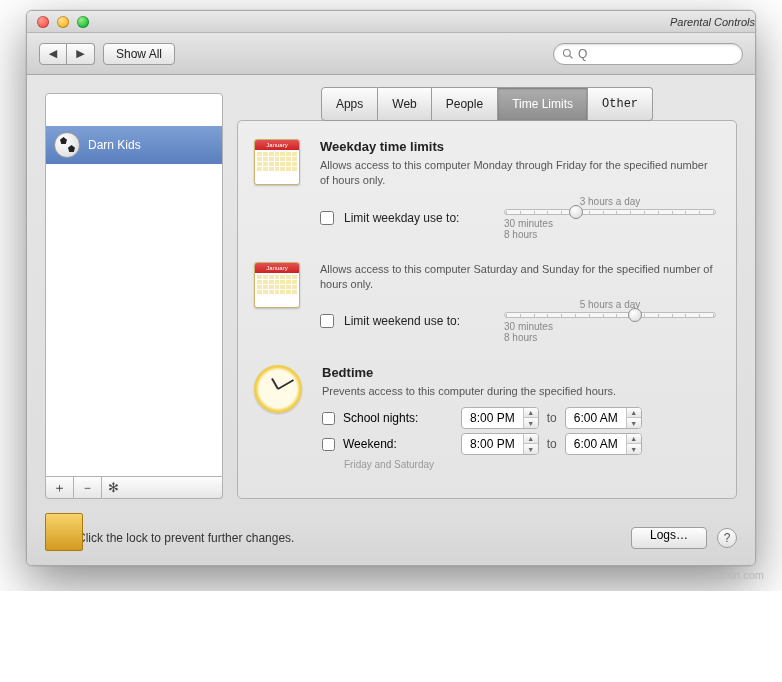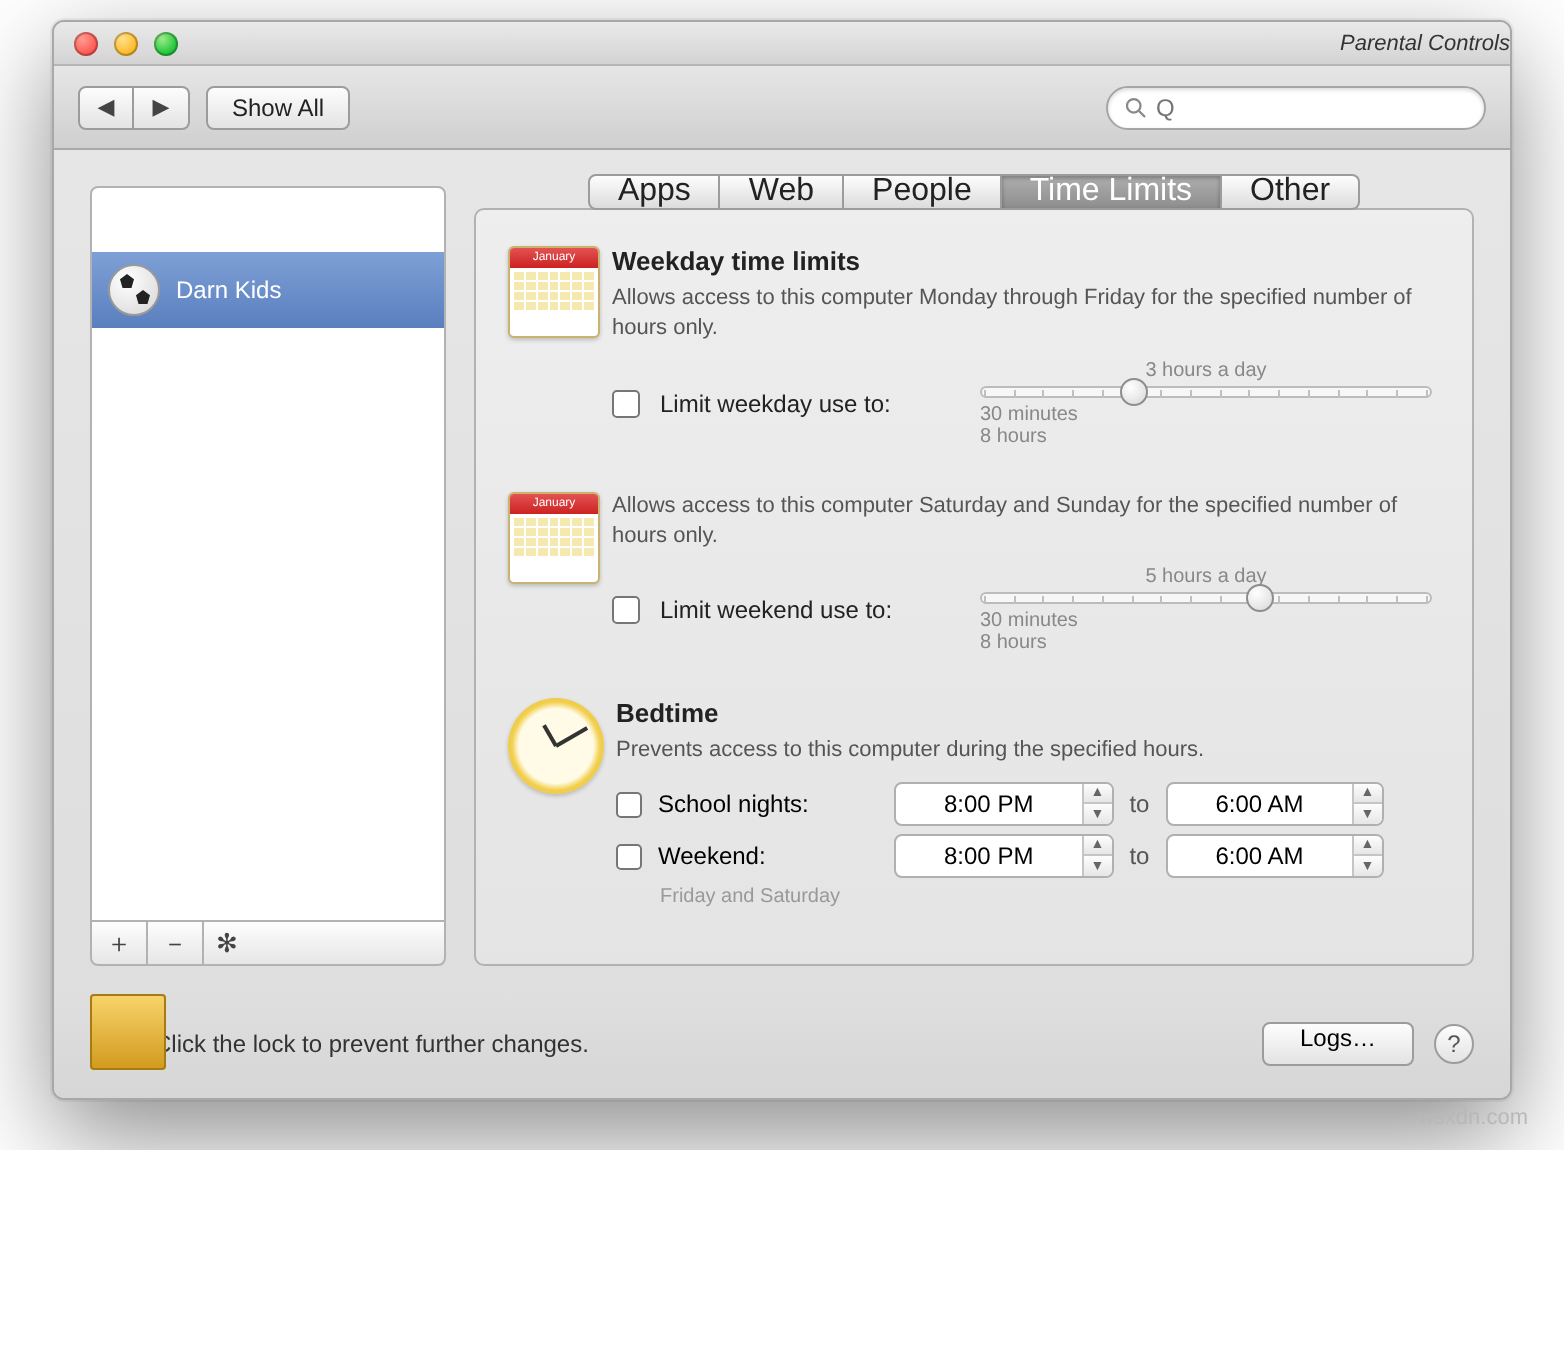--- a/index.html
+++ b/index.html
@@ -72,37 +72,37 @@
   }
   .sidebar-controls .sbtn {
     width: 28px; display:flex; align-items:center; justify-content:center; font-size: 13px;
     border-right: 1px solid #b2b2b2; color:#444;
   }
   .sidebar-controls .sbtn:last-child { border-right: none; flex:1; justify-content:flex-start; padding-left:6px; }
   
   .content { flex: 1; padding-left: 14px; display: flex; flex-direction: column; }
   .tabs { display: flex; justify-content: center; margin-top: -6px; margin-bottom: -1px; position: relative; z-index: 2; }
   .tabs .tab {
-    height: 18px; padding: 0 14px; font-size: 16px;
+    height: 34px; padding: 0 14px; font-size: 12px;
     background: linear-gradient(#fdfdfd,#dcdcdc); border: 1px solid #9c9c9c;
     display:flex; align-items:center; color:#222;
   }
   .tabs .tab:first-child { border-radius: 4px 0 0 4px; }
-  .tabs .tab:last-child { border-radius: 0 4px 4px 0; }
+  .tabs .tab:last-child { border-radius: 0 4px 4px 0; font-family: Liberation Mono, monospace; }
   .tabs .tab + .tab { border-left: none; }
   .tabs .tab.active {
     background: linear-gradient(#aeaeae,#8e8e8e); color: #fff;
     box-shadow: inset 0 1px 2px rgba(0,0,0,0.3);
     text-align: right;
   }
   .pane {
     flex:1; background: linear-gradient(#eeeeee,#e4e4e4);
     border: 1px solid #b2b2b2; border-radius: 5px; padding: 18px 20px 12px 16px;
   }
-  .section { display:flex; gap: 6px; margin-bottom: 22px; }
+  .section { display:flex; gap: 20px; margin-bottom: 22px; }
   .section h3 { font-size: 13px; font-weight: bold; color:#222; margin-bottom: 4px; }
   .desc { font-size: 11px; color:#555; line-height: 1.35; margin-bottom: 8px; }
   .cal-icon {
     width: 46px; height: 46px; background:#fff; border:1px solid #c9b36e; border-radius:3px;
     box-shadow: 0 1px 2px rgba(0,0,0,0.2); position:relative; flex-shrink:0;
   }
   .cal-icon .hdr { height:10px; background: linear-gradient(#e35252,#c22); color:#fff; font-size:6px; text-align:center; line-height:10px; border-radius:2px 2px 0 0; }
   .cal-icon .grid { display:grid; grid-template-columns:repeat(7,1fr); gap:1px; padding:2px; }
   .cal-icon .cell { height:4px; background:#f5e9b0; font-size:4px; }
   .clock-icon {
@@ -127,21 +127,21 @@
     background: radial-gradient(circle at 35% 30%, #fff,#d7d7d7); border:1px solid #8d8d8d;
     transform: translateX(-50%);
   }
   .slider-ends { display:flex; justify-content:space-between; font-size:10px; color:#888; margin-top:3px;flex-direction:column; }
   .bed-row { display:flex; align-items:center; gap: 8px; margin-bottom: 4px; }
   .bed-row .bed-label { font-size:12px; width:110px; }
   .bed-sub { font-size:10px; color:#999; margin-left: 22px; margin-bottom:10px; }
   .timebox {
     display:inline-flex; align-items:center; background:#fff; border:1px solid #b0b0b0; border-radius:4px; height:22px;
   }
-  .timebox .val { padding: 0 24px; font-size:12px; }
+  .timebox .val { padding: 0 8px; font-size:12px; }
   .stepper { display:flex; flex-direction:column; border-left:1px solid #c5c5c5; }
   .stepper div { width:14px; height:10px; font-size:7px; color:#666; display:flex; align-items:center; justify-content:center; background:linear-gradient(#fdfdfd,#e6e6e6); }
   .stepper div:first-child { border-bottom:1px solid #c5c5c5; border-radius:0 3px 0 0; }
   .stepper div:last-child { border-radius:0 0 3px 0; }
   .to { font-size:12px; color:#555; }
   
   .footer { display:flex; align-items:center; gap:10px; padding: 8px 18px 14px 18px; background: linear-gradient(#dedede,#d6d6d6); }
   .lock { width:22px; height:26px; position:relative; }
   .lock .body { width:20px; height:14px; background: linear-gradient(#f7d36a,#d39b1f); border:1px solid #a87b12; border-radius:2px; position:absolute; bottom:0; left:0; }
   .lock .shackle { width:14px; height:14px; border:2px solid #aaa; border-bottom:none; border-radius:8px 8px 0 0; position:absolute; top:0; left:0; transform: rotate(-20deg); }

